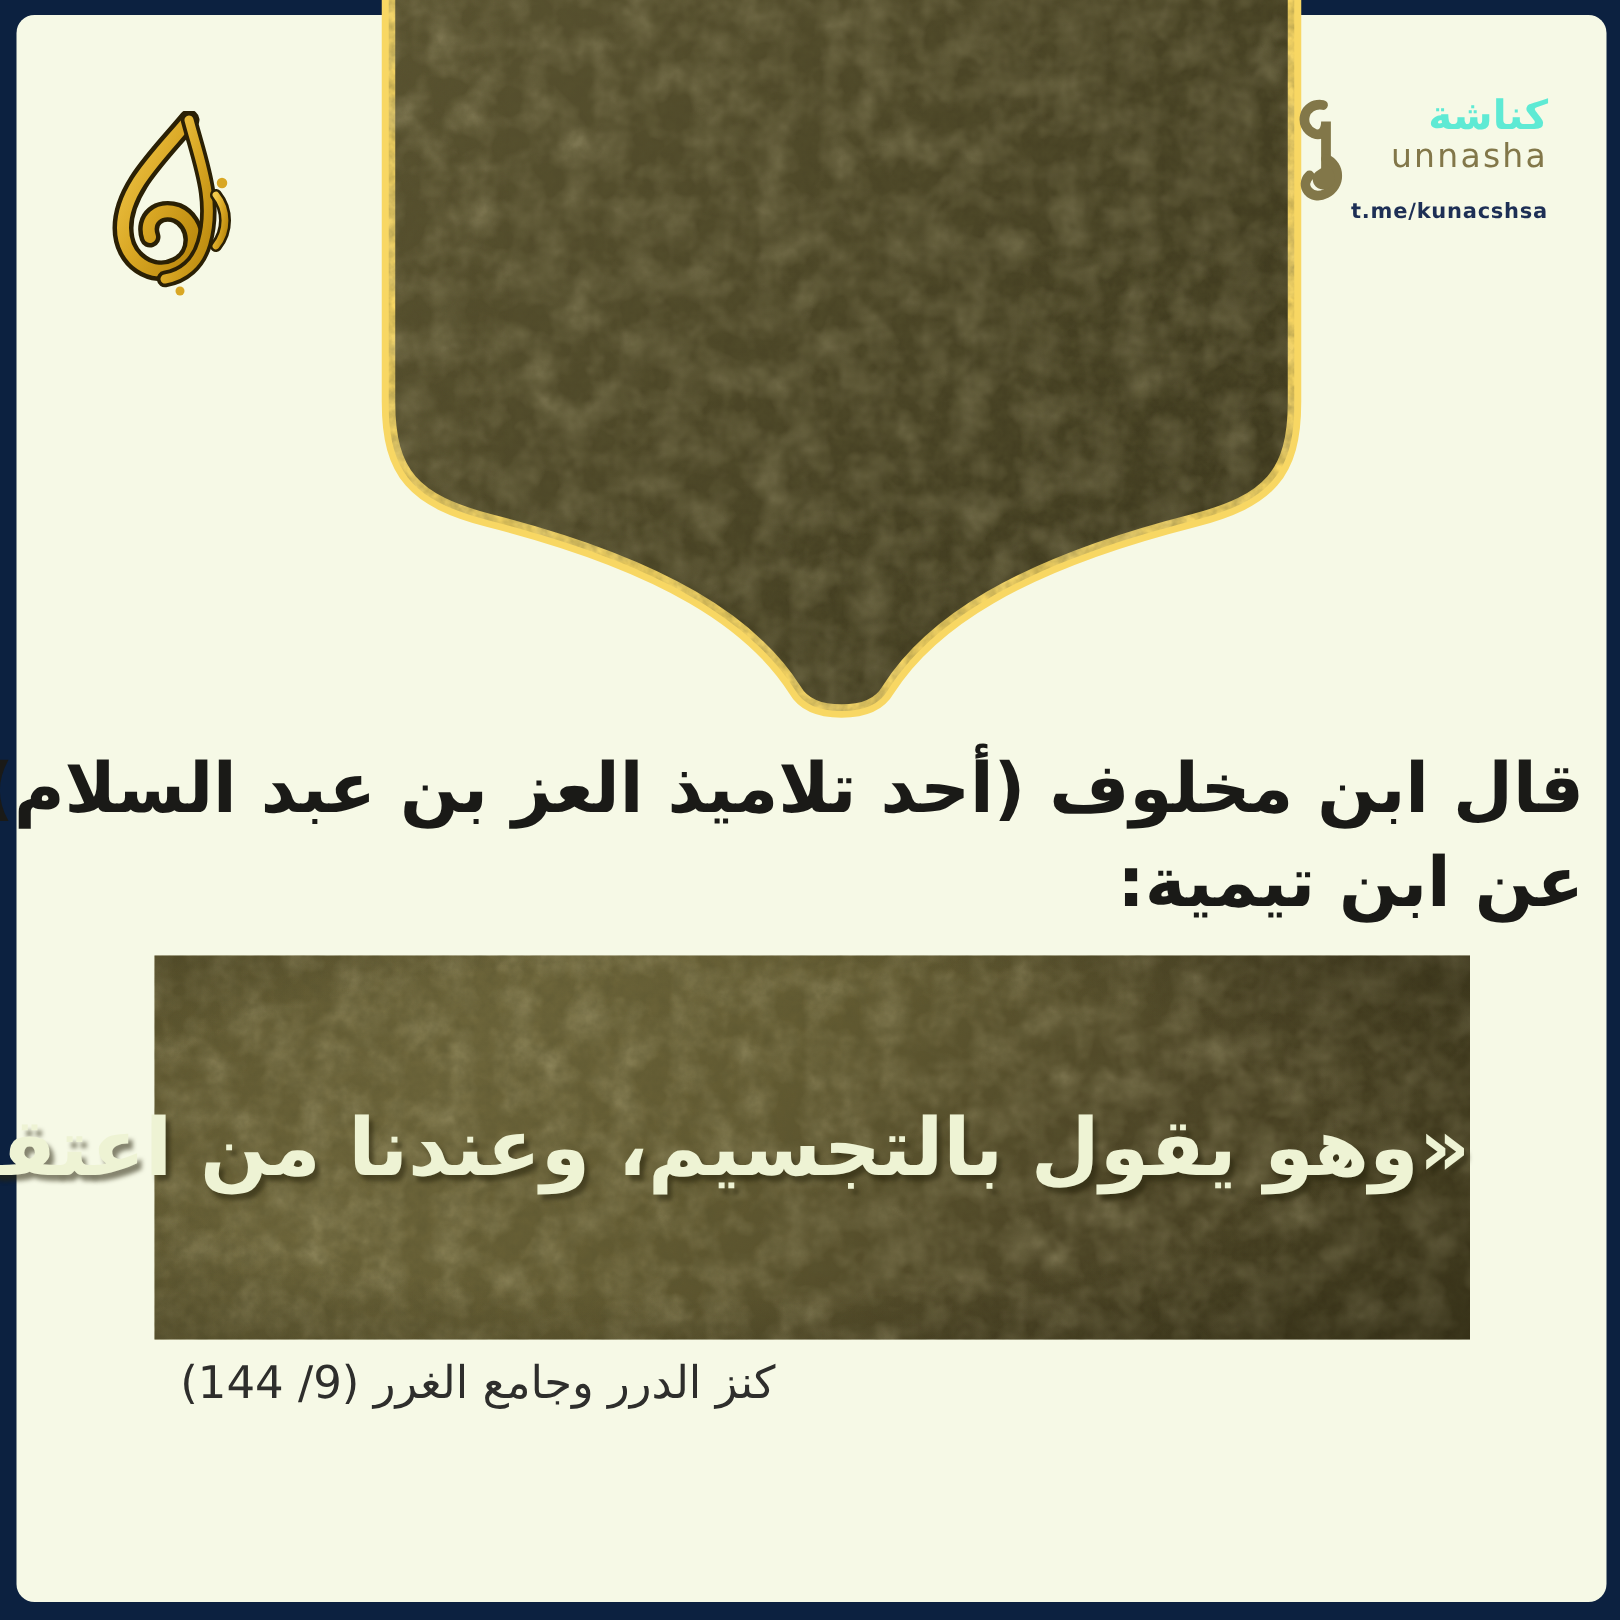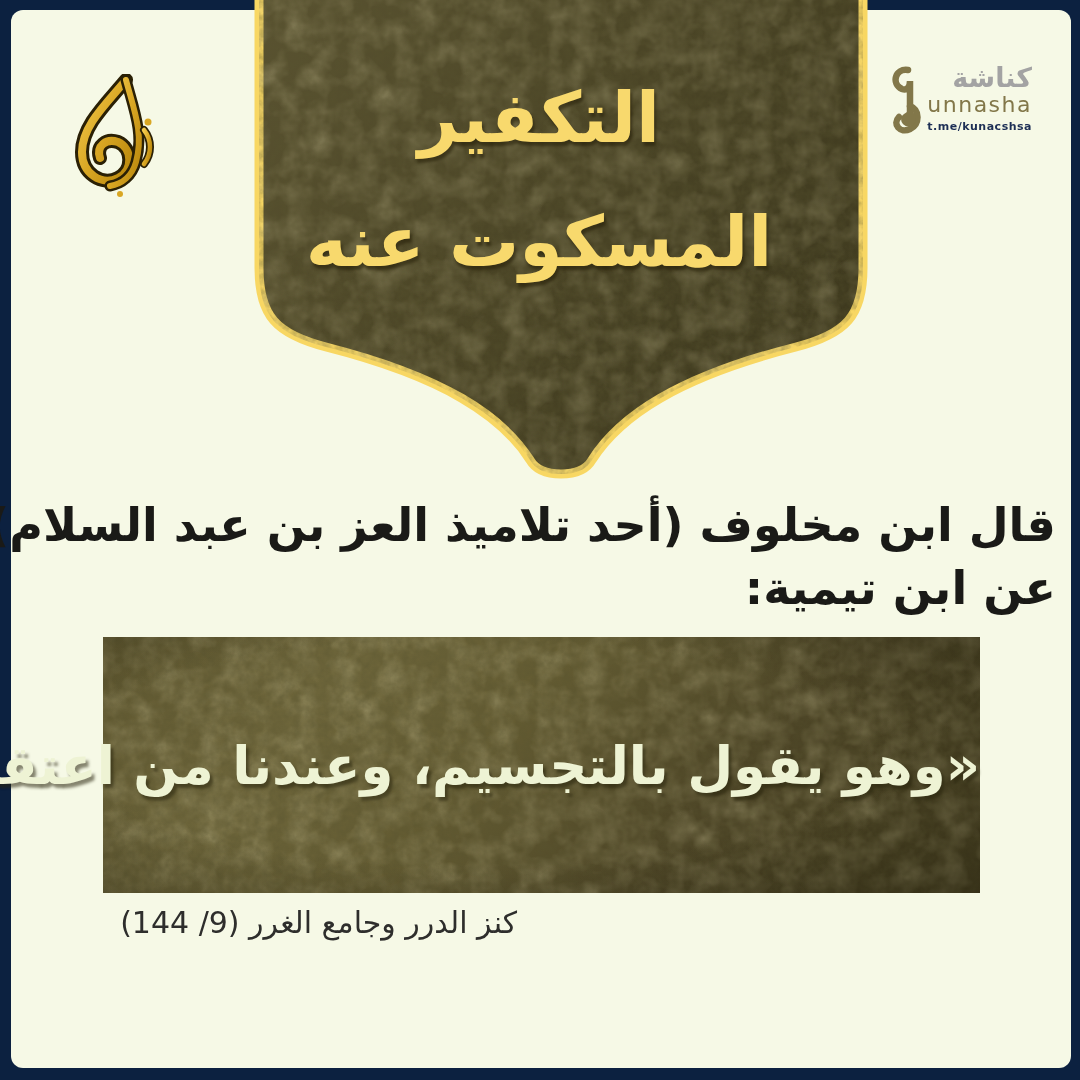--- a/index.html
+++ b/index.html
@@ -26,23 +26,23 @@
   
   .emblem{position:absolute;left:60px;top:74px;width:110px;height:124px;z-index:3;}
 
   
   .brand{
     position:absolute;top:64px;right:48px;z-index:3;
     display:flex;align-items:flex-start;gap:6px;
   }
   .brand .k-glyph{width:34px;height:74px;margin-top:2px;}
   .brand .txtcol{display:flex;flex-direction:column;align-items:flex-end;}
-  .brand .ar{color:#a3a3a3;font-size:27px;font-weight:bold;letter-spacing:4px;line-height:28px;direction:rtl;text-align:right;}
+  .brand .ar{color:#5eead4;font-size:27px;font-weight:bold;letter-spacing:4px;line-height:28px;direction:rtl;text-align:right;}
   .brand .latin{color:#827749;font-size:22px;font-weight:normal;letter-spacing:1.5px;line-height:24px;margin-top:1px;}
-  .brand .handle{color:#1d2f55;font-size:11px;font-weight:bold;letter-spacing:0.5px;margin-top:3px;}
+  .brand .handle{color:#1d2f55;font-size:14px;font-weight:bold;letter-spacing:0.5px;margin-top:16px;}
 
   
   .intro{
     position:absolute;top:494px;right:24px;z-index:3;
     direction:rtl;text-align:right;
     color:#1a1a17;font-size:46px;font-weight:bold;line-height:63px;
     white-space:nowrap;
   }
 
   
@@ -125,24 +125,20 @@
     <g>
       <use href="#boxRect" fill="url(#boxGrad)"></use>
       <g clip-path="url(#clipBox)">
         <rect x="103" y="637" width="877" height="256" filter="url(#grainLight)" opacity="0.55"></rect>
         <rect x="103" y="637" width="877" height="256" filter="url(#grainDark)" opacity="0.5"></rect>
         <rect x="103" y="637" width="877" height="256" fill="url(#vig)"></rect>
       </g>
     </g>
   </svg>
 
-  <div class="banner-title">
-    <div>التكفير</div>
-    <div>المسكوت عنه</div>
-  </div>
 
   <svg class="emblem" viewBox="0 0 110 124" aria-hidden="true">
     <defs>
       <linearGradient id="goldG" x1="0" y1="0" x2="1" y2="1">
         <stop offset="0" stop-color="#f2c94c"></stop>
         <stop offset="0.5" stop-color="#d9a724"></stop>
         <stop offset="1" stop-color="#b8860b"></stop>
       </linearGradient>
     </defs>
     <g fill="none" stroke-linecap="round">

